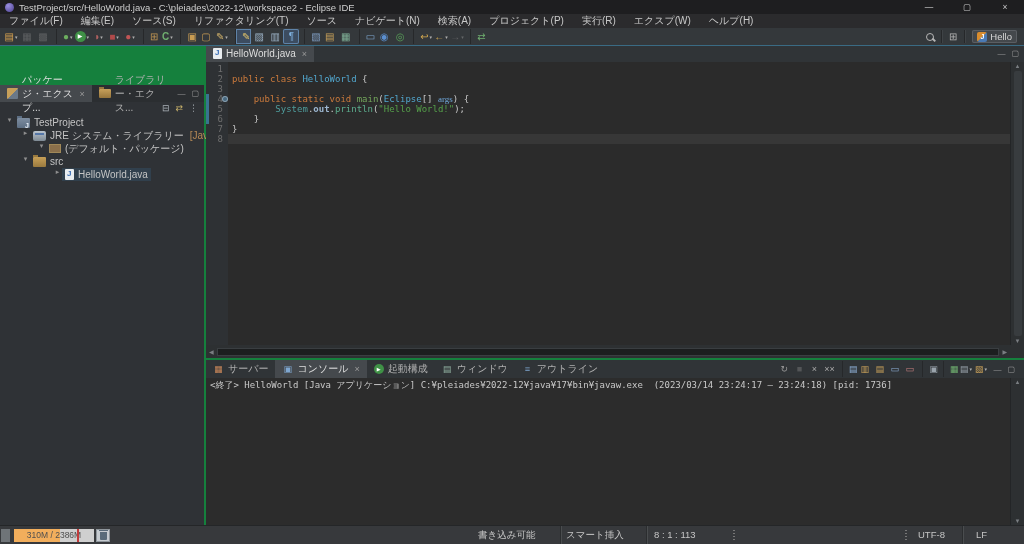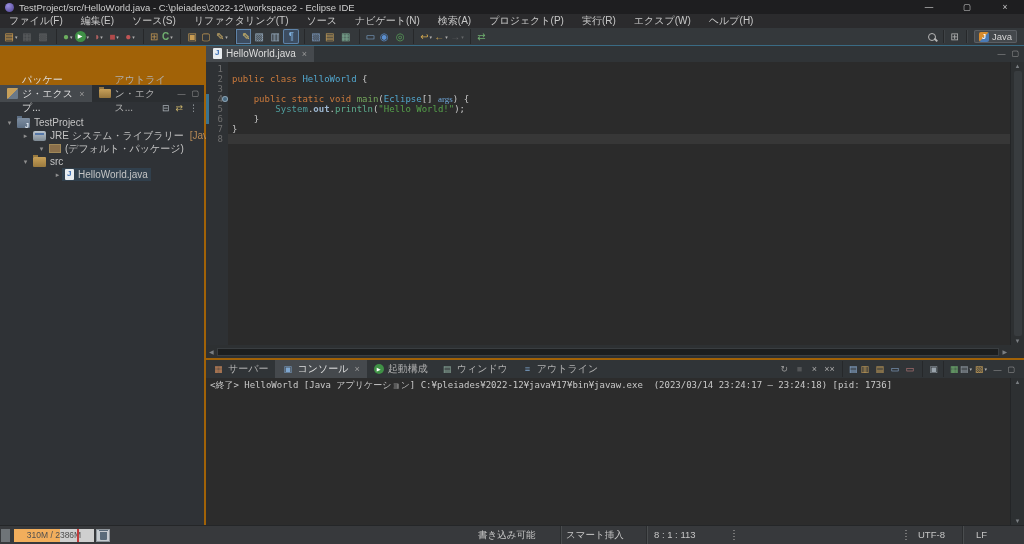--- a/index.html
+++ b/index.html
@@ -1,17 +1,17 @@
 <!DOCTYPE html>
 <html style="--syn_keyword: #cb7a3c; --syn_type: #52a7ce; --syn_method: #74a85c; --syn_param: #6fa8dc; --syn_classref: #4e9c9c; --syn_field: #9cb6d0; --syn_methodref: #5cae8e; --syn_string: #55a04a; --syn_plain: #c9c9c9; --syn_lineno: #6e6e6e; --syn_suffix: #b98b56; --heap_fill: #f2ae5c; --accent_line: #3a6b84; --quickdiff: #3a7390;"><head>
 <meta charset="utf-8">
 <style>
   html,body{margin:0;padding:0;background:#232527;}
   *{box-sizing:border-box;}
-  #root{position:relative;width:1024px;height:544px;background:#a16207;overflow:hidden;
+  #root{position:relative;width:1024px;height:544px;background:#15803d;overflow:hidden;
         font-family:"Liberation Sans",sans-serif;color:#c9c9c9;-webkit-font-smoothing:antialiased;}
 
   
   .titlebar{position:absolute;left:0;top:0;width:100%;height:14px;background:#1e1e20;
             display:flex;align-items:center;gap:5px;padding-left:5px;font-size:9.5px;color:#cfcfcf;}
   .app-icon{width:9px;height:9px;border-radius:50%;background:radial-gradient(circle at 35% 30%,#9a8fe0,#4b3f8f);}
   .win-controls{margin-left:auto;display:flex;gap:0;align-items:center;height:100%;}
   .win-controls span{width:38px;text-align:center;font-size:8.5px;color:#c9c9c9;line-height:14px;}
 
   
@@ -55,21 +55,21 @@
   .vtab-minmax{margin-left:auto;display:flex;gap:6px;align-items:center;padding-right:5px;font-size:8px;color:#9a9a9a;}
   .ic-run{background:#3f9146;border-radius:50%;color:#fff;font-size:5px;width:10px;height:10px;}
 
   
   .left-panel{position:absolute;left:0;top:45px;width:204px;height:480px;background:#2f3236;margin-top:40px;}
   .lp-tabbar{height:17px;background:#2b2e31;display:flex;align-items:center;}
   .lp-toolbar{height:13px;display:flex;justify-content:flex-end;align-items:center;gap:6px;
               padding-right:6px;font-size:9px;}
   .lp-toolbar span{color:#a9b0b6;line-height:13px;}
   .tree{position:absolute;left:0;top:31px;right:0;}
-  .tree-row{height:13px;display:flex;align-items:center;font-size:10px;color:#c4c4c4;white-space:nowrap;}
+  .tree-row{height:13px;display:flex;align-items:flex-start;font-size:10px;color:#c4c4c4;white-space:nowrap;}
   .tree-arrow{width:9px;font-size:7px;color:#8f8f8f;text-align:center;flex:none;}
   .row-inner{display:inline-flex;align-items:center;gap:4px;padding:0 3px;height:13px;}
   .tree-row.selected .row-inner{background:#31404d;}
   .tree-suffix{color:var(--syn_suffix,#b98b56);margin-left:2px;}
   .lv0{padding-left:5px}.lv1{padding-left:21px}.lv2{padding-left:37px}.lv3{padding-left:53px}
 
   
   .ic-project{width:13px;height:10px;background:linear-gradient(180deg,#7d8da0,#5d6f84);border-radius:1px;position:relative;flex:none;}
   .ic-project::before{content:"";position:absolute;top:-2px;left:0;width:5px;height:2px;background:#5d6f84;}
   .ic-project::after{content:"J";position:absolute;right:1px;bottom:-1px;font-size:7px;font-weight:bold;color:#eaf2fa;}
@@ -323,39 +323,39 @@
 
       </span>
 
     <div class="tb-right">
       <span class="icon-search"></span>
       <span class="tb-vsep"></span>
       <span class="persp-open">⊞</span>
       <span class="tb-vsep"></span>
       <span class="persp-java">
         <span class="ic-java-persp">J</span>
-        <span>Java</span>
+        <span>Hello</span>
       </span>
     </div>
   </div>
 
   <div class="content-hairline"></div>
 
   <div class="left-panel">
     <div class="lp-tabbar">
 
         <span class="vtab sel">
           <span class="tab-icon ic-pkgexp"></span>
           <span>パッケージ・エクスプ...</span>
           <span class="tab-close">×</span>
         </span>
 
         <span class="vtab">
           <span class="tab-icon ic-projexp"></span>
-          <span>アウトライン・エクス...</span>
+          <span>ライブラリー・エクス...</span>
 
         </span>
 
       <span class="vtab-minmax">
         <span>—</span>
         <span>▢</span>
       </span>
     </div>
     <div class="lp-toolbar">
 

